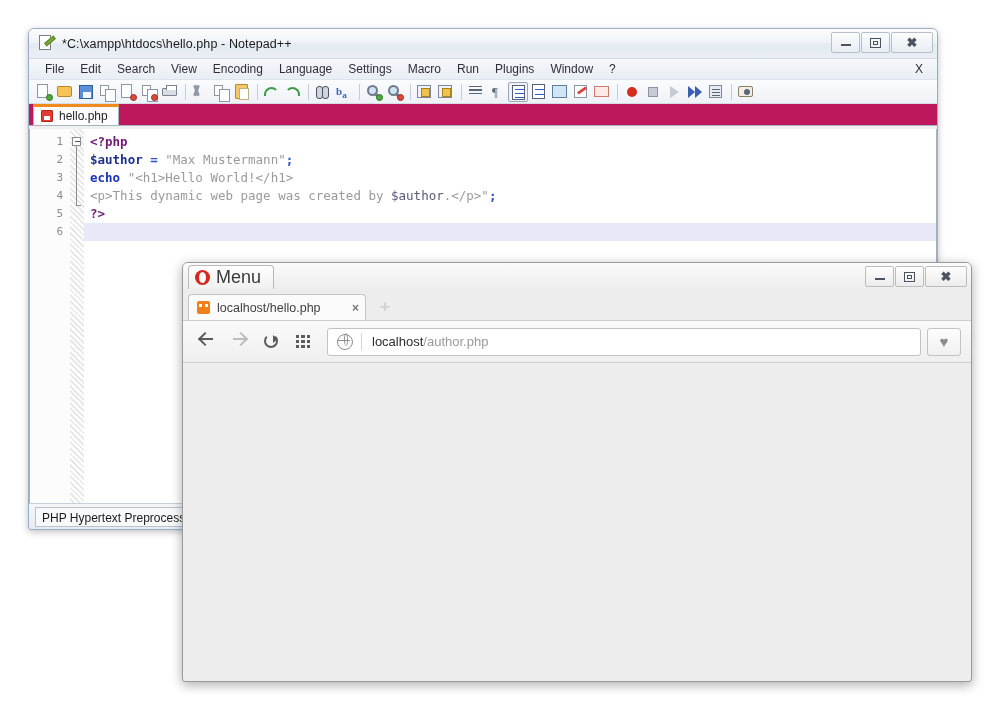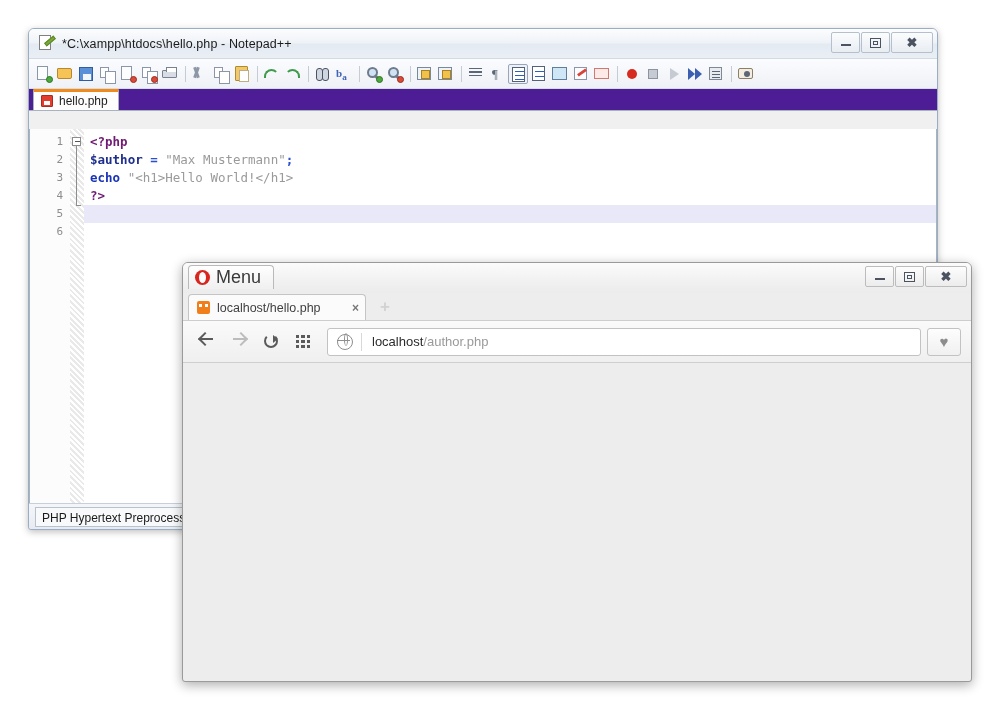--- a/index.html
+++ b/index.html
@@ -68,21 +68,21 @@
     position:relative;
   }
   .npp-menu-item {
     font-size:12px; color:#2c3038; padding:2px 8px 3px; white-space:nowrap;
   }
   #npp-menu-x {
     position:absolute; right:14px; font-size:12px; color:#2c3038;
   }
 
   #npp-toolbar {
-    height:30px;
+    height:24px;
     background:linear-gradient(to bottom,#fbfcfe,#eef1f6);
     border-bottom:1px solid #d6dce4;
     display:flex; align-items:center; padding-left:5px;
   }
   .tb-ico {
     width:20px; height:20px; margin-right:1px; position:relative;
     border-radius:2px; flex:0 0 auto;
   }
   .tb-sep { width:1px; height:16px; background:#c5ccd6; margin:0 4px; flex:0 0 auto; }
   .tb-ico.boxed { border:1px solid #9aa6b5; background:#eef2f8; }
@@ -128,21 +128,21 @@
   .g-play { position:absolute; left:6px; top:4px; width:0; height:0; border-left:9px solid #c6cbd3; border-top:6px solid transparent; border-bottom:6px solid transparent; }
   .g-ff { position:absolute; left:3px; top:4px; width:0; height:0; border-left:7px solid #3a5fb0; border-top:6px solid transparent; border-bottom:6px solid transparent; }
   .g-ff:after { content:""; position:absolute; left:0px; top:-6px; width:0; height:0; border-left:7px solid #3a5fb0; border-top:6px solid transparent; border-bottom:6px solid transparent; }
   .g-macro { position:absolute; left:3px; top:3px; width:13px; height:13px; background:#e8ebf0; border:1px solid #7e8897; }
   .g-macro i { position:absolute; left:2px; width:8px; height:1.4px; background:#5b6575; }
   .g-cam { position:absolute; left:2px; top:4px; width:15px; height:11px; background:#f3ede2; border:1px solid #8b7f66; border-radius:2px; }
   .g-cam:after { content:""; position:absolute; left:5px; top:2px; width:6px; height:6px; border-radius:50%; background:#5d6675; }
 
   
   #npp-tabbar {
-    height:22px; background:#4c1d95;
+    height:22px; background:#be185d;
     border-bottom:1px solid #a9b3c0;
     display:flex; align-items:flex-end; padding-left:4px;
   }
   .npp-tab {
     height:21px; background:#fdfdfd;
     border:1px solid #a9b3c0; border-bottom:none;
     border-top:3px solid #f08a1c;
     display:flex; align-items:center; padding:0 10px 0 7px;
     font-size:12px; color:#1e1e1e;
     border-radius:1px 1px 0 0;
@@ -350,20 +350,35 @@
         </div>
       <div class="win-btn">
           <span class="ctl-max"></span>
         </div>
       <div class="win-btn close">
           <span class="ctl-close">✖</span>
         </div>
     </div>
   </div>
 
+  <div id="npp-menubar">
+    <div class="npp-menu-item">File</div>
+    <div class="npp-menu-item">Edit</div>
+    <div class="npp-menu-item">Search</div>
+    <div class="npp-menu-item">View</div>
+    <div class="npp-menu-item">Encoding</div>
+    <div class="npp-menu-item">Language</div>
+    <div class="npp-menu-item">Settings</div>
+    <div class="npp-menu-item">Macro</div>
+    <div class="npp-menu-item">Run</div>
+    <div class="npp-menu-item">Plugins</div>
+    <div class="npp-menu-item">Window</div>
+    <div class="npp-menu-item">?</div>
+    <div id="npp-menu-x">X</div>
+  </div>
 
   <div id="npp-toolbar">
     <div class="tb-ico">
         <span class="g-doc"></span>
         <span class="g-badge-g"></span>
       </div>
     <div class="tb-ico">
         <span class="g-folder"></span>
       </div>
     <div class="tb-ico">
@@ -499,20 +514,21 @@
       <div>6</div>
     </div>
     <div id="fold-gutter">
       <div class="fold-line"></div>
       <div class="fold-box"></div>
     </div>
     <div id="code-area">
         <div class="code-line"><span class="tok-php">&lt;?php</span></div>
         <div class="code-line"><span class="tok-var">$author</span><span class="tok-plain"> </span><span class="tok-op">=</span><span class="tok-plain"> </span><span class="tok-str">"Max Mustermann"</span><span class="tok-op">;</span></div>
         <div class="code-line"><span class="tok-kw">echo</span><span class="tok-plain"> </span><span class="tok-str">"&lt;h1&gt;Hello World!&lt;/h1&gt;</span></div>
+        <div class="code-line"><span class="tok-str">&lt;p&gt;This dynamic web page was created by </span><span class="tok-var-in">$author</span><span class="tok-str">.&lt;/p&gt;"</span><span class="tok-op">;</span></div>
         <div class="code-line"><span class="tok-php">?&gt;</span></div>
         <div class="code-line current">&nbsp;</div>
       </div>
   </div>
 
   <div id="npp-statusbar">
     <div id="npp-status-cell">PHP Hypertext Preprocesso</div>
   </div>
 </div>
 

